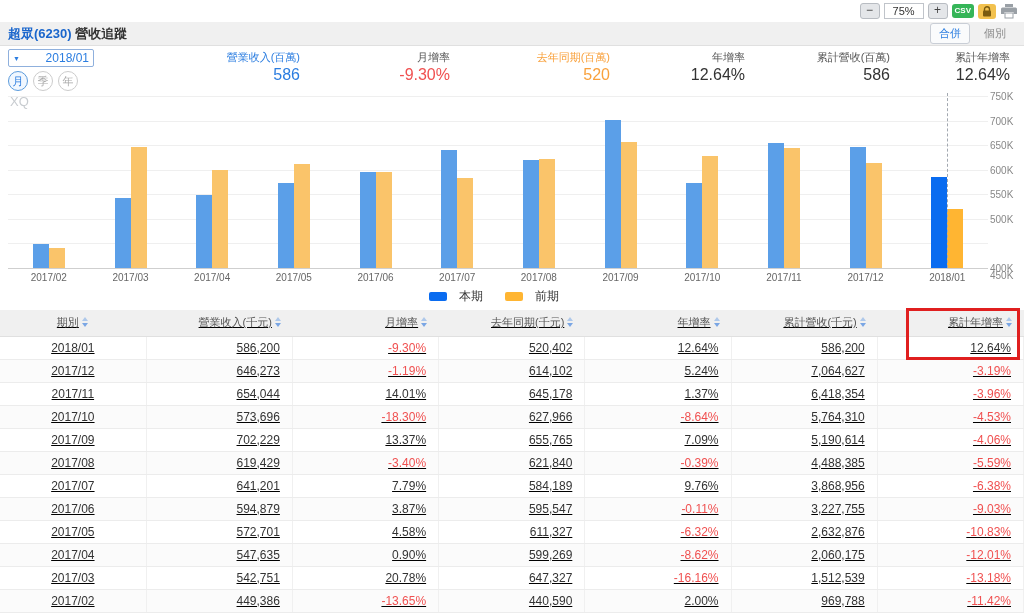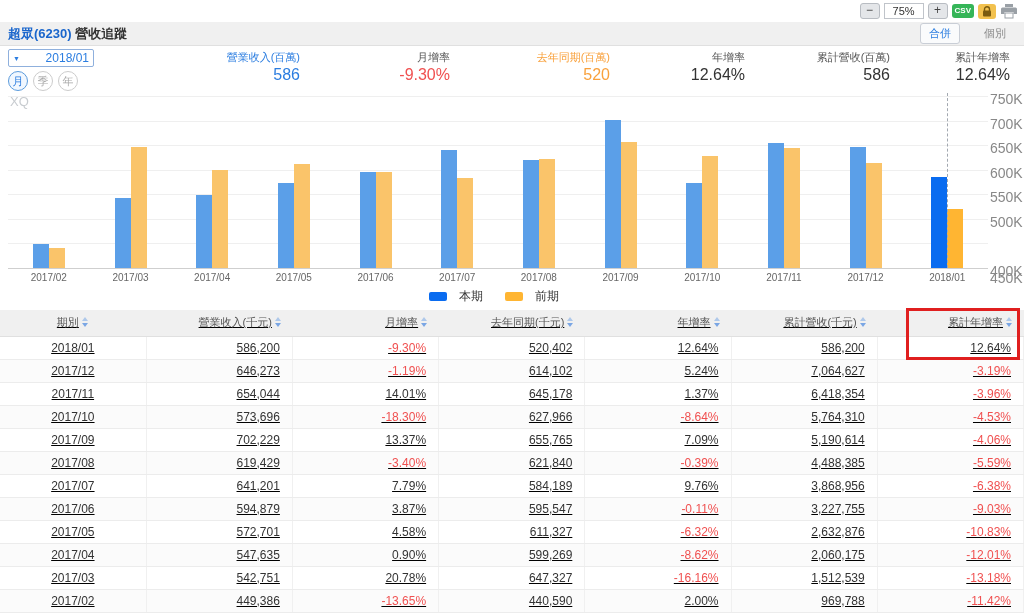--- a/index.html
+++ b/index.html
@@ -18,21 +18,21 @@
   .csv-btn { background:#35b558; color:#fff; font-size:8px; font-weight:bold; border-radius:3px;
     padding:3px 3px; line-height:1; cursor:pointer; }
   .lock-btn { width:18px; height:15px; background:#f2c14e; border-radius:3px; display:flex;
     align-items:center; justify-content:center; cursor:pointer; }
   .print-btn { width:18px; height:16px; display:flex; align-items:center; justify-content:center; cursor:pointer; }
   
   .tabbar { height:24px; background:#f0f0f0; border-bottom:1px solid #e0e0e0; display:flex; align-items:stretch; }
   .tab { padding:0 22px; font-size:12px; color:#555; display:flex; align-items:center; cursor:pointer; }
   .tab.active { background:#fff; color:#2b7de0; border-bottom:2px solid #2b7de0; }
   .tabbar .spacer { flex:1; }
-  .vt-wrap { display:flex; align-items:center; gap:16px; padding-right:10px; }
+  .vt-wrap { display:flex; align-items:center; gap:6px; padding-right:10px; }
   .vt { font-size:11px; padding:2px 8px; cursor:pointer; color:#888; }
   .vt.active { background:#fafbfc; border:1px solid #c9ced6; border-radius:3px; color:#2b7de0; }
   
   .statsrow { height:46px; display:flex; padding:3px 8px 0 8px; }
   .ctrlcol { width:188px; }
   .psel { width:86px; height:18px; border:1px solid #8fb0dd; border-radius:2px; display:flex;
     align-items:center; padding:0 4px; cursor:pointer; }
   .psel .tri { font-size:7px; color:#2b7de0; }
   .psel .pval { flex:1; text-align:right; font-size:12px; color:#2b7de0; }
   .pills { display:flex; gap:5px; margin-top:4px; }
@@ -40,21 +40,21 @@
     display:flex; align-items:center; justify-content:center; cursor:pointer; background:#fff; }
   .pill.active { border:1px solid #5b9bdc; color:#2b7de0; background:#f0f7ff; }
   .stat { text-align:right; padding-right:6px; }
   .stat .slabel { font-size:11px; margin-top:1px; }
   .stat .svalue { font-size:16px; margin-top:1px; }
   
   .chartwrap { position:relative; height:218px; }
   .watermark { position:absolute; top:2px; left:10px; font-size:13px; color:#c8ccd0; z-index:5; }
   .plot { position:absolute; top:5px; left:8px; right:36px; height:172px; border-bottom:1px solid #cfcfcf; }
   .gline { position:absolute; left:0; right:0; height:1px; background:#efefef; }
-  .ylab { position:absolute; right:-34px; width:32px; font-size:14px; color:#888; text-align:left; }
+  .ylab { position:absolute; right:-34px; width:32px; font-size:10px; color:#888; text-align:left; }
   .groups { position:absolute; left:0; right:0; top:0; bottom:0; display:flex; align-items:flex-end; }
   .bgroup { flex:1; position:relative; display:flex; justify-content:center; align-items:flex-end; height:100%; }
   .bar { width:16px; }
   .dashline { position:absolute; left:50%; top:-4px; bottom:0; border-left:1px dashed #a2a8b0; z-index:3; }
   .xlabels { position:absolute; top:180px; left:8px; right:36px; display:flex; }
   .xlab { flex:1; text-align:center; font-size:10px; color:#666; }
   .legend { position:absolute; top:196px; left:0; right:36px; display:flex; justify-content:center; gap:22px; }
   .litem { display:flex; align-items:center; gap:12px; font-size:12px; color:#333; cursor:pointer; }
   .lswatch { width:18px; height:9px; border-radius:2px; }
   

